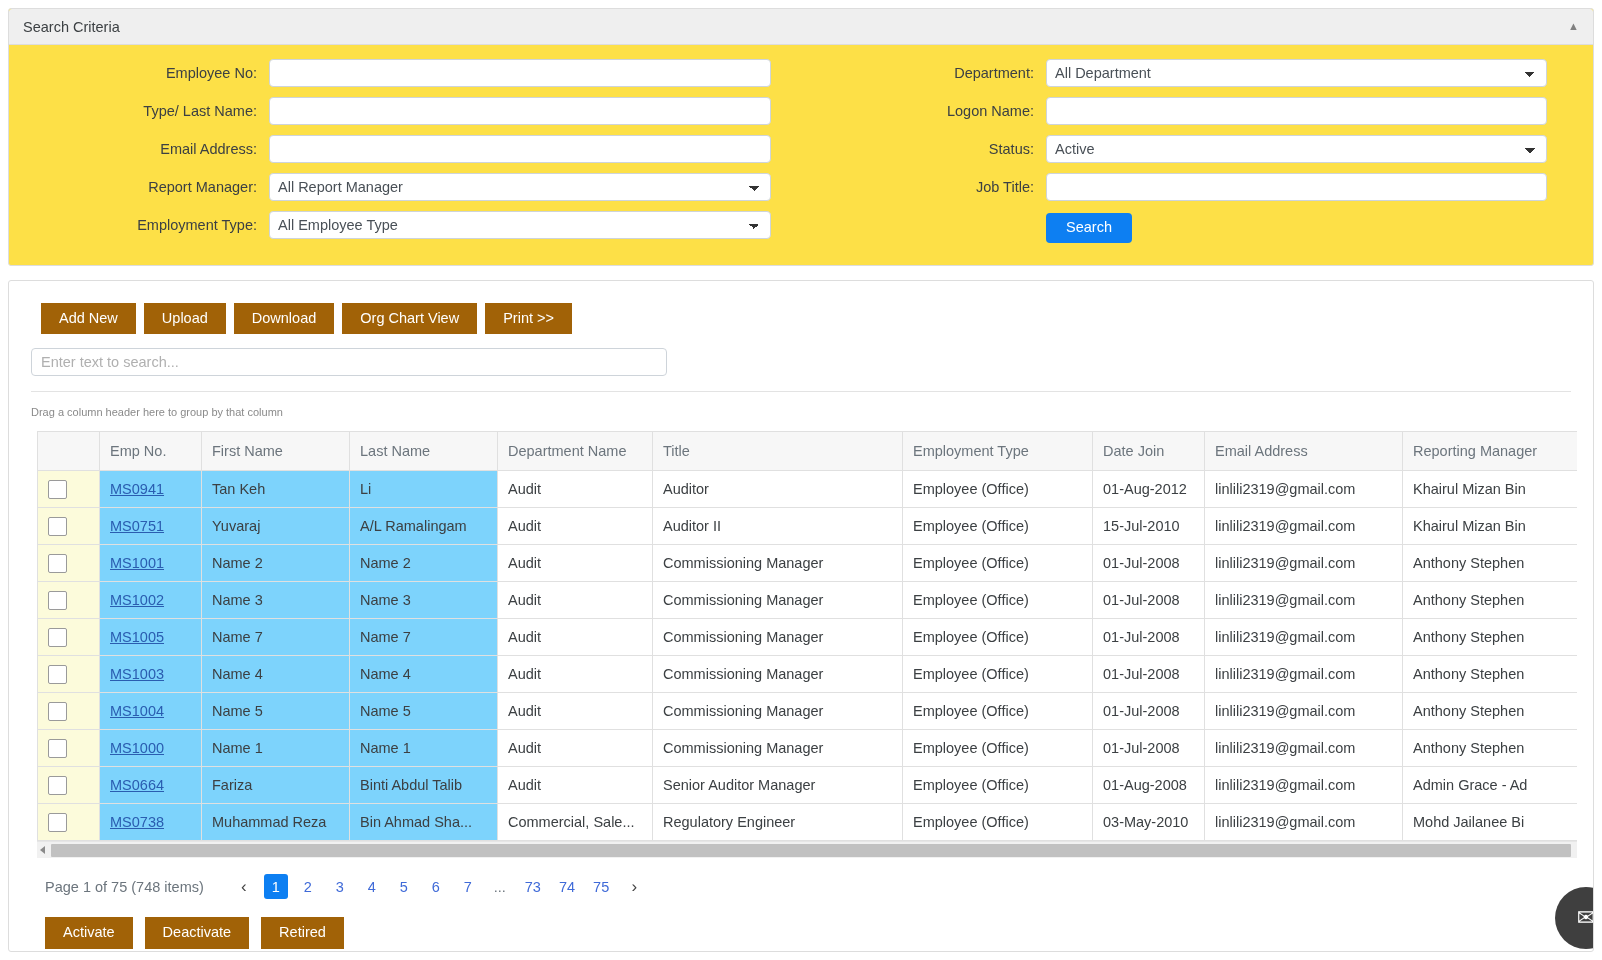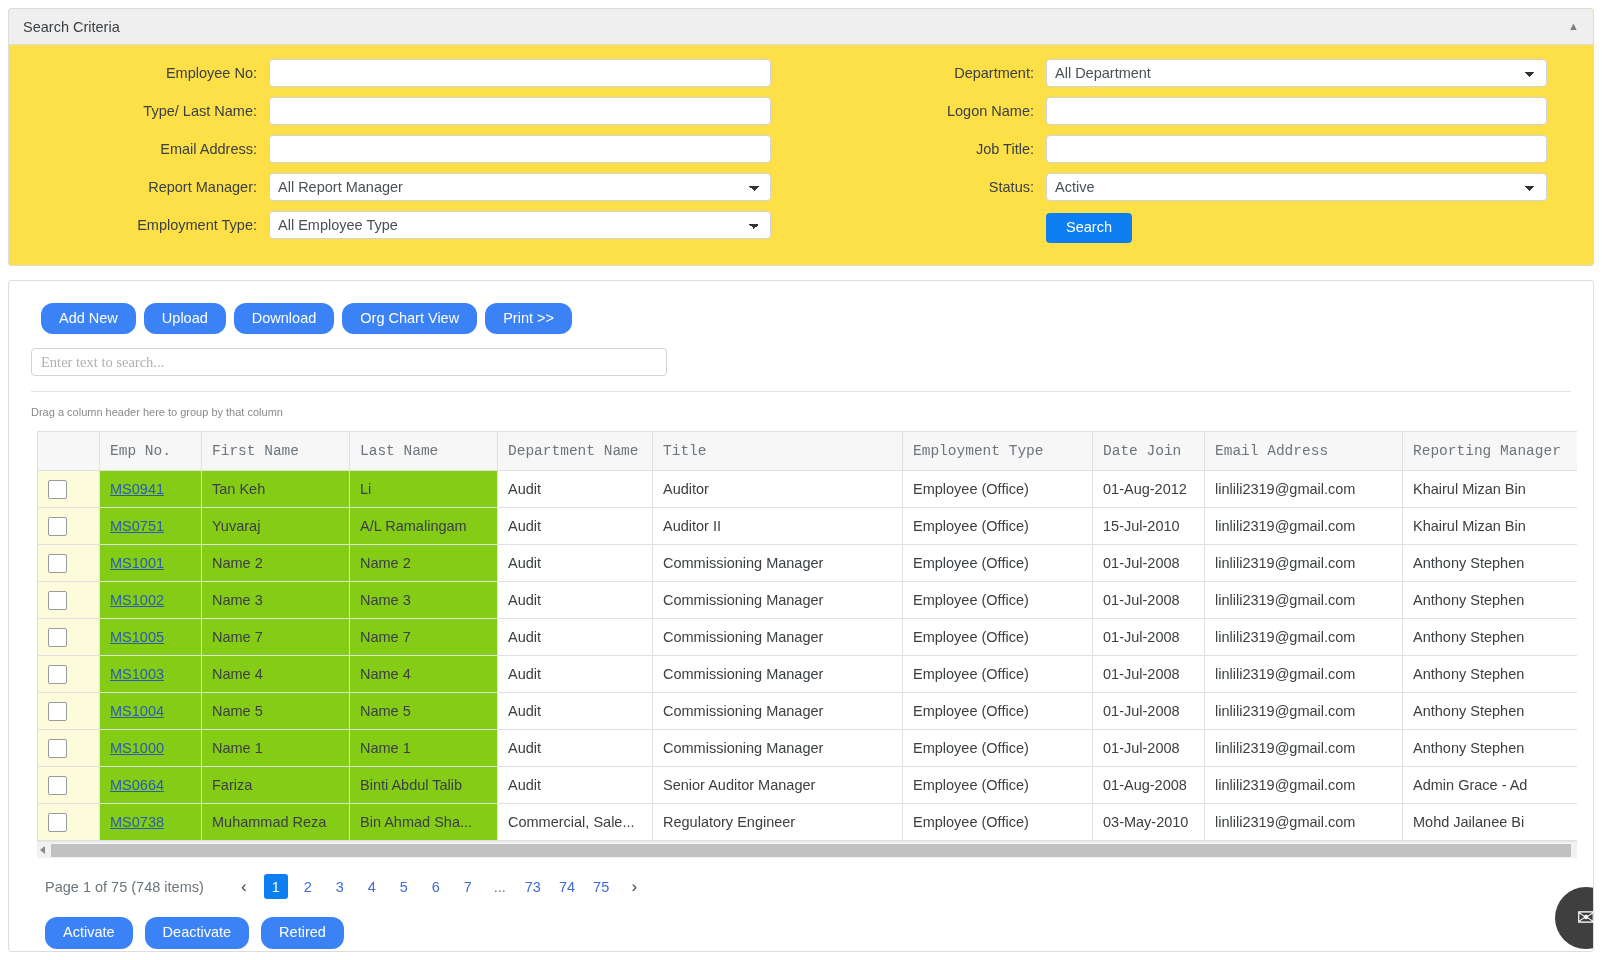--- a/index.html
+++ b/index.html
@@ -125,39 +125,39 @@
     background: #ffffff;
     border-radius: 3px;
     overflow: hidden;
   }
   .toolbar {
     display: flex;
     gap: 8px;
     padding: 22px 0 0 32px;
   }
   .tb-btn {
-    background: #3b82f6;
+    background: #a16207;
     color: #ffffff;
     border: none;
-    border-radius: 12px;
+    border-radius: 0;
     font-size: 14.5px;
     font-family: "Liberation Sans", sans-serif;
     padding: 7px 18px;
     cursor: pointer;
     line-height: 1.2;
   }
   .grid-search-wrap { padding: 14px 0 0 22px; }
   .grid-search {
     width: 636px;
     height: 28px;
     border: 1px solid #ced4da;
     border-radius: 4px;
     padding: 2px 9px;
     font-size: 14.5px;
-    font-family: Liberation Serif, serif;
+    font-family: Liberation Sans, sans-serif;
     color: #495057;
     outline: none;
   }
   .grid-search::placeholder { color: #b0b0b0; }
   .group-hint {
     margin: 15px 22px 0 22px;
     padding-top: 14px;
     border-top: 1px solid #e3e3e3;
     font-size: 11px;
     color: #8a8a8a;
@@ -179,31 +179,30 @@
   table.grid th {
     background: #f7f7f7;
     color: #6c757d;
     font-weight: normal;
     text-align: left;
     padding: 11px 10px;
     border: 1px solid #e0e0e0;
     font-size: 14.5px;
     white-space: nowrap;
     overflow: hidden;
-    font-family: Liberation Mono, monospace;
   }
   table.grid td {
     padding: 10px 10px;
     border: 1px solid #e0e0e0;
     color: #3c4043;
     white-space: nowrap;
     overflow: hidden;
     background: #ffffff;
   }
-  table.grid td.hl { background: #84cc16; }
+  table.grid td.hl { background: #7dd3fc; }
   table.grid td.cb { background: #fcfbdb; padding: 6px 10px; }
   .row-check {
     width: 19px; height: 19px;
     border: 1px solid #9a9a9a;
     background: #ffffff;
     border-radius: 2px;
     display: inline-block;
     vertical-align: middle;
     cursor: pointer;
   }
@@ -357,31 +356,31 @@
           </select>
         </div>
       </div>
       <div class="field-row">
         <label class="field-label">Logon Name:</label>
         <div class="field-ctrl">
           <input class="txt" type="text" value="" style="">
         </div>
       </div>
       <div class="field-row">
-        <label class="field-label">Job Title:</label>
-        <div class="field-ctrl">
-          <input class="txt" type="text" value="" style="">
-        </div>
-      </div>
-      <div class="field-row">
         <label class="field-label">Status:</label>
         <div class="field-ctrl">
           <select class="sel">
             <option>Active</option>
           </select>
+        </div>
+      </div>
+      <div class="field-row">
+        <label class="field-label">Job Title:</label>
+        <div class="field-ctrl">
+          <input class="txt" type="text" value="" style="">
         </div>
       </div>
       <div class="search-btn-row">
         <div class="search-btn-spacer"></div>
         <button class="btn-primary">Search</button>
       </div>
     </div>
 
   </div>
 </div>

